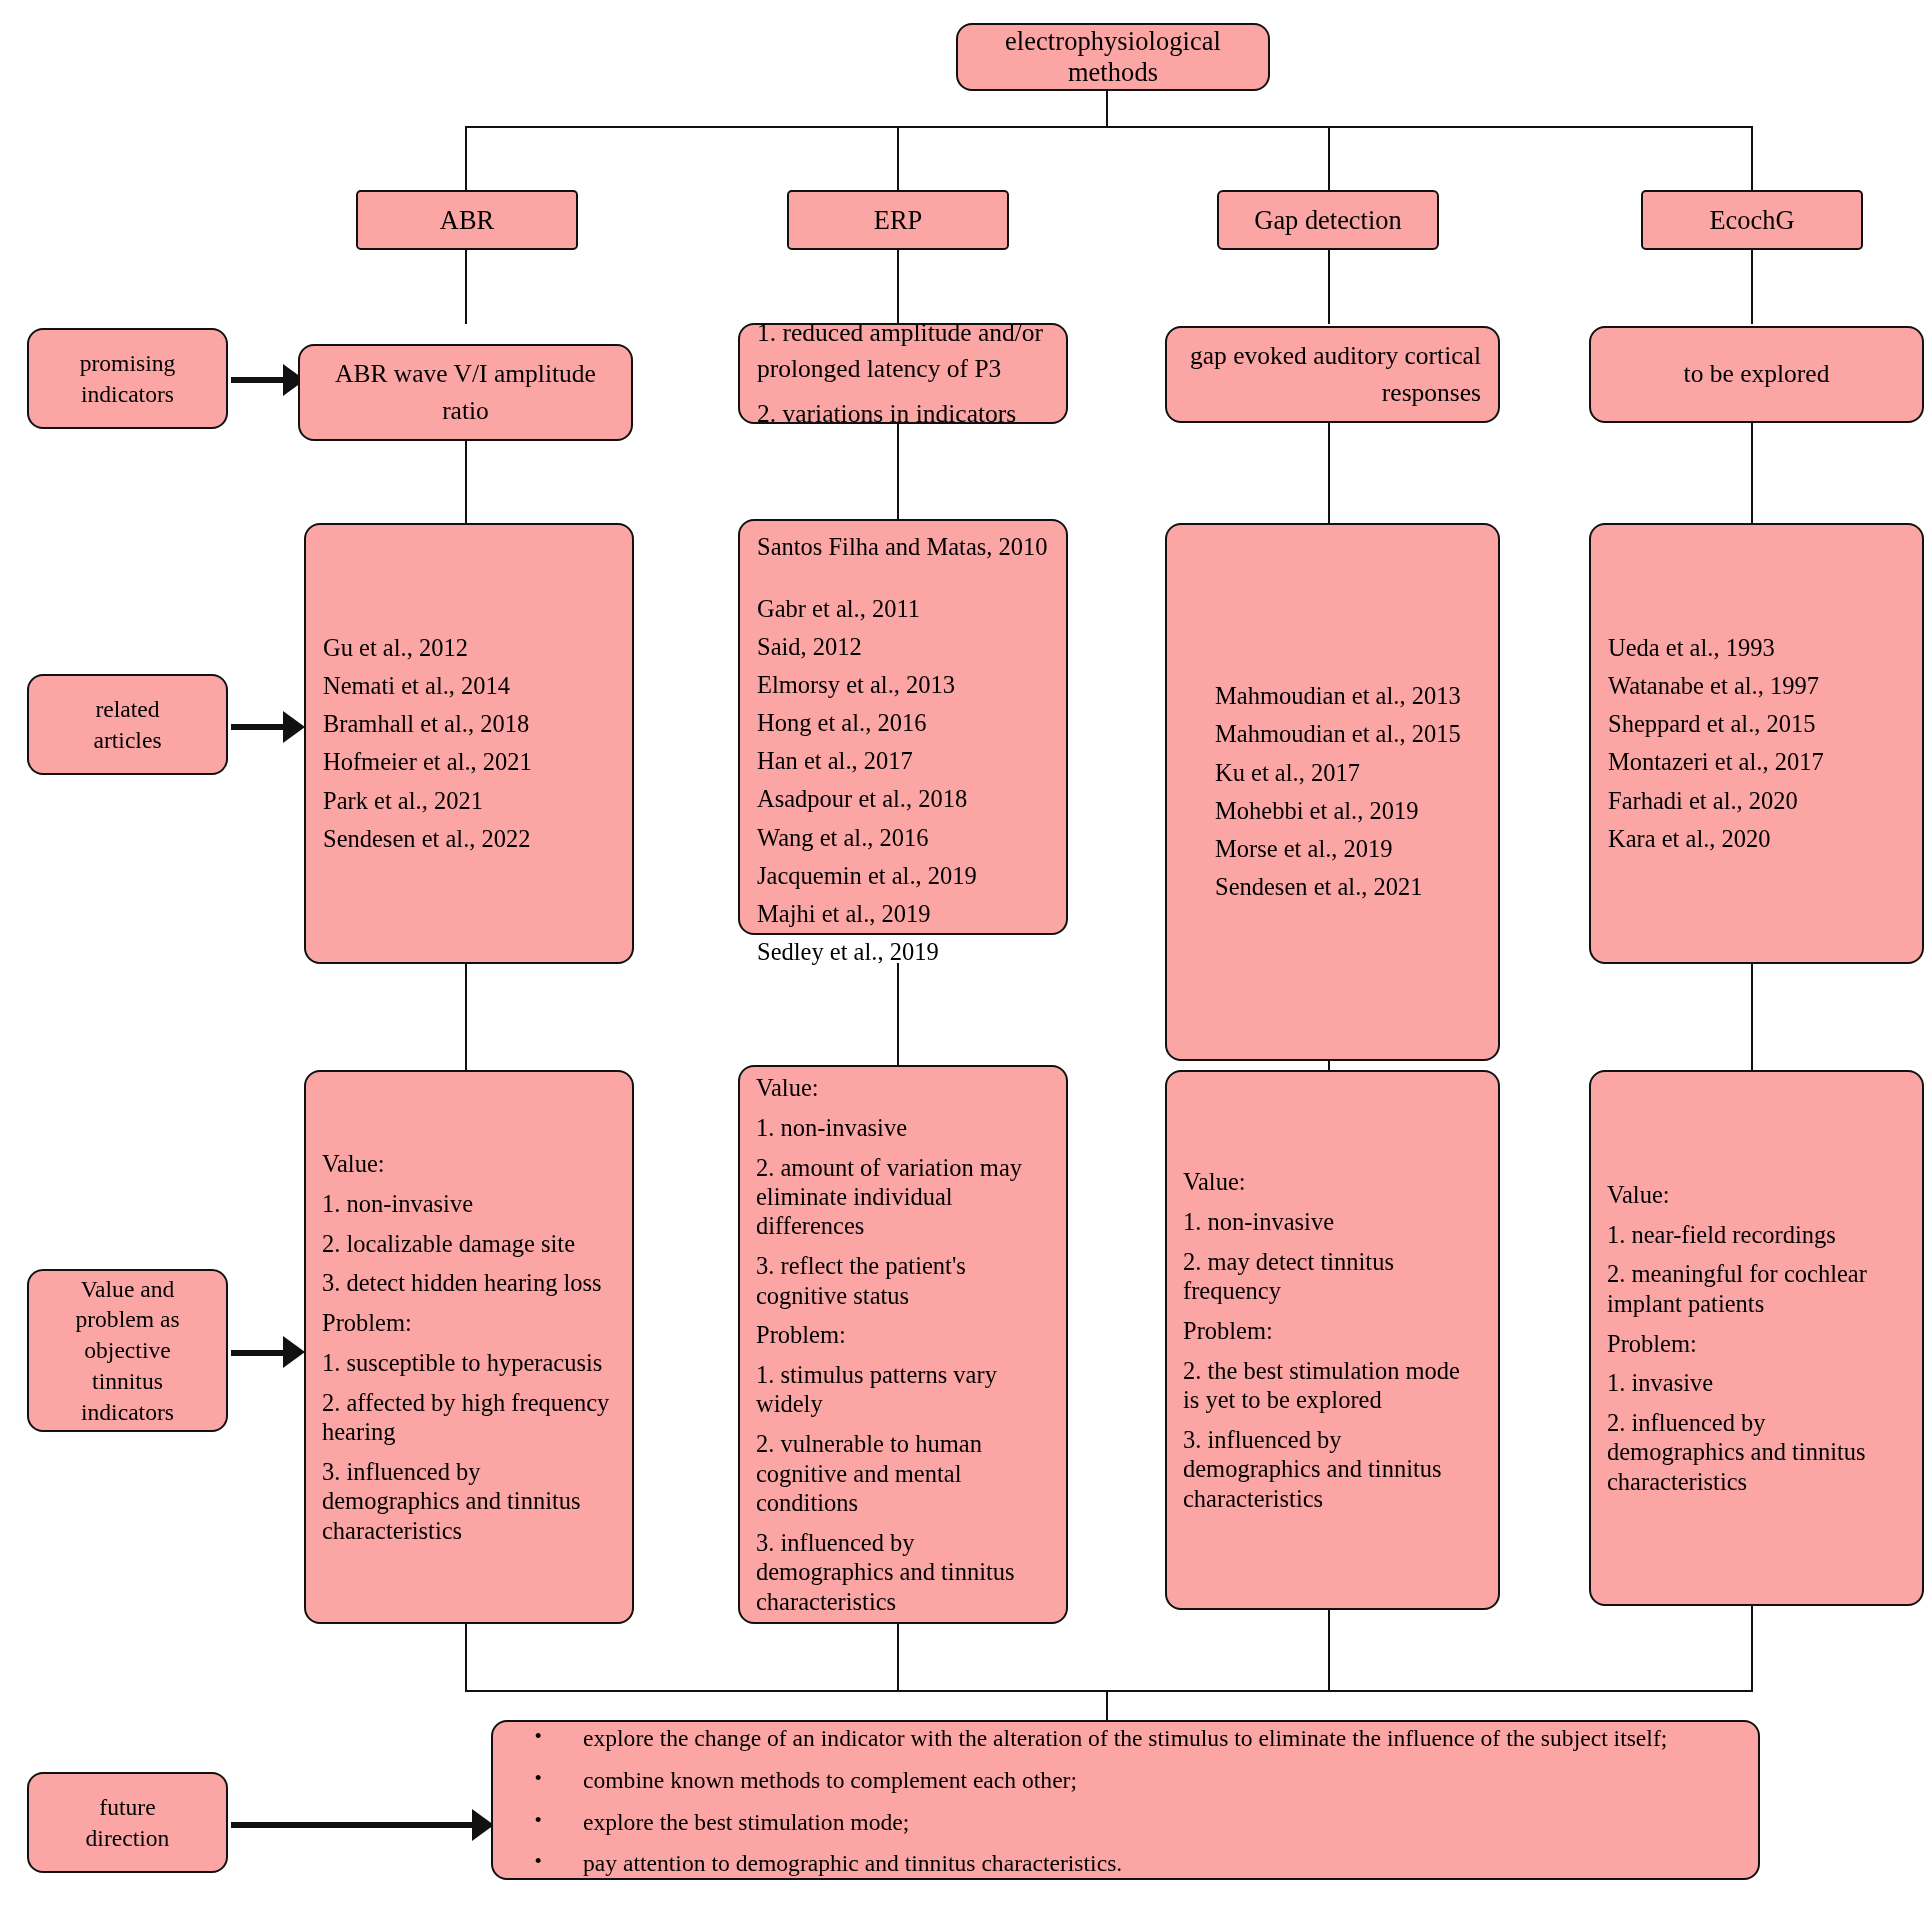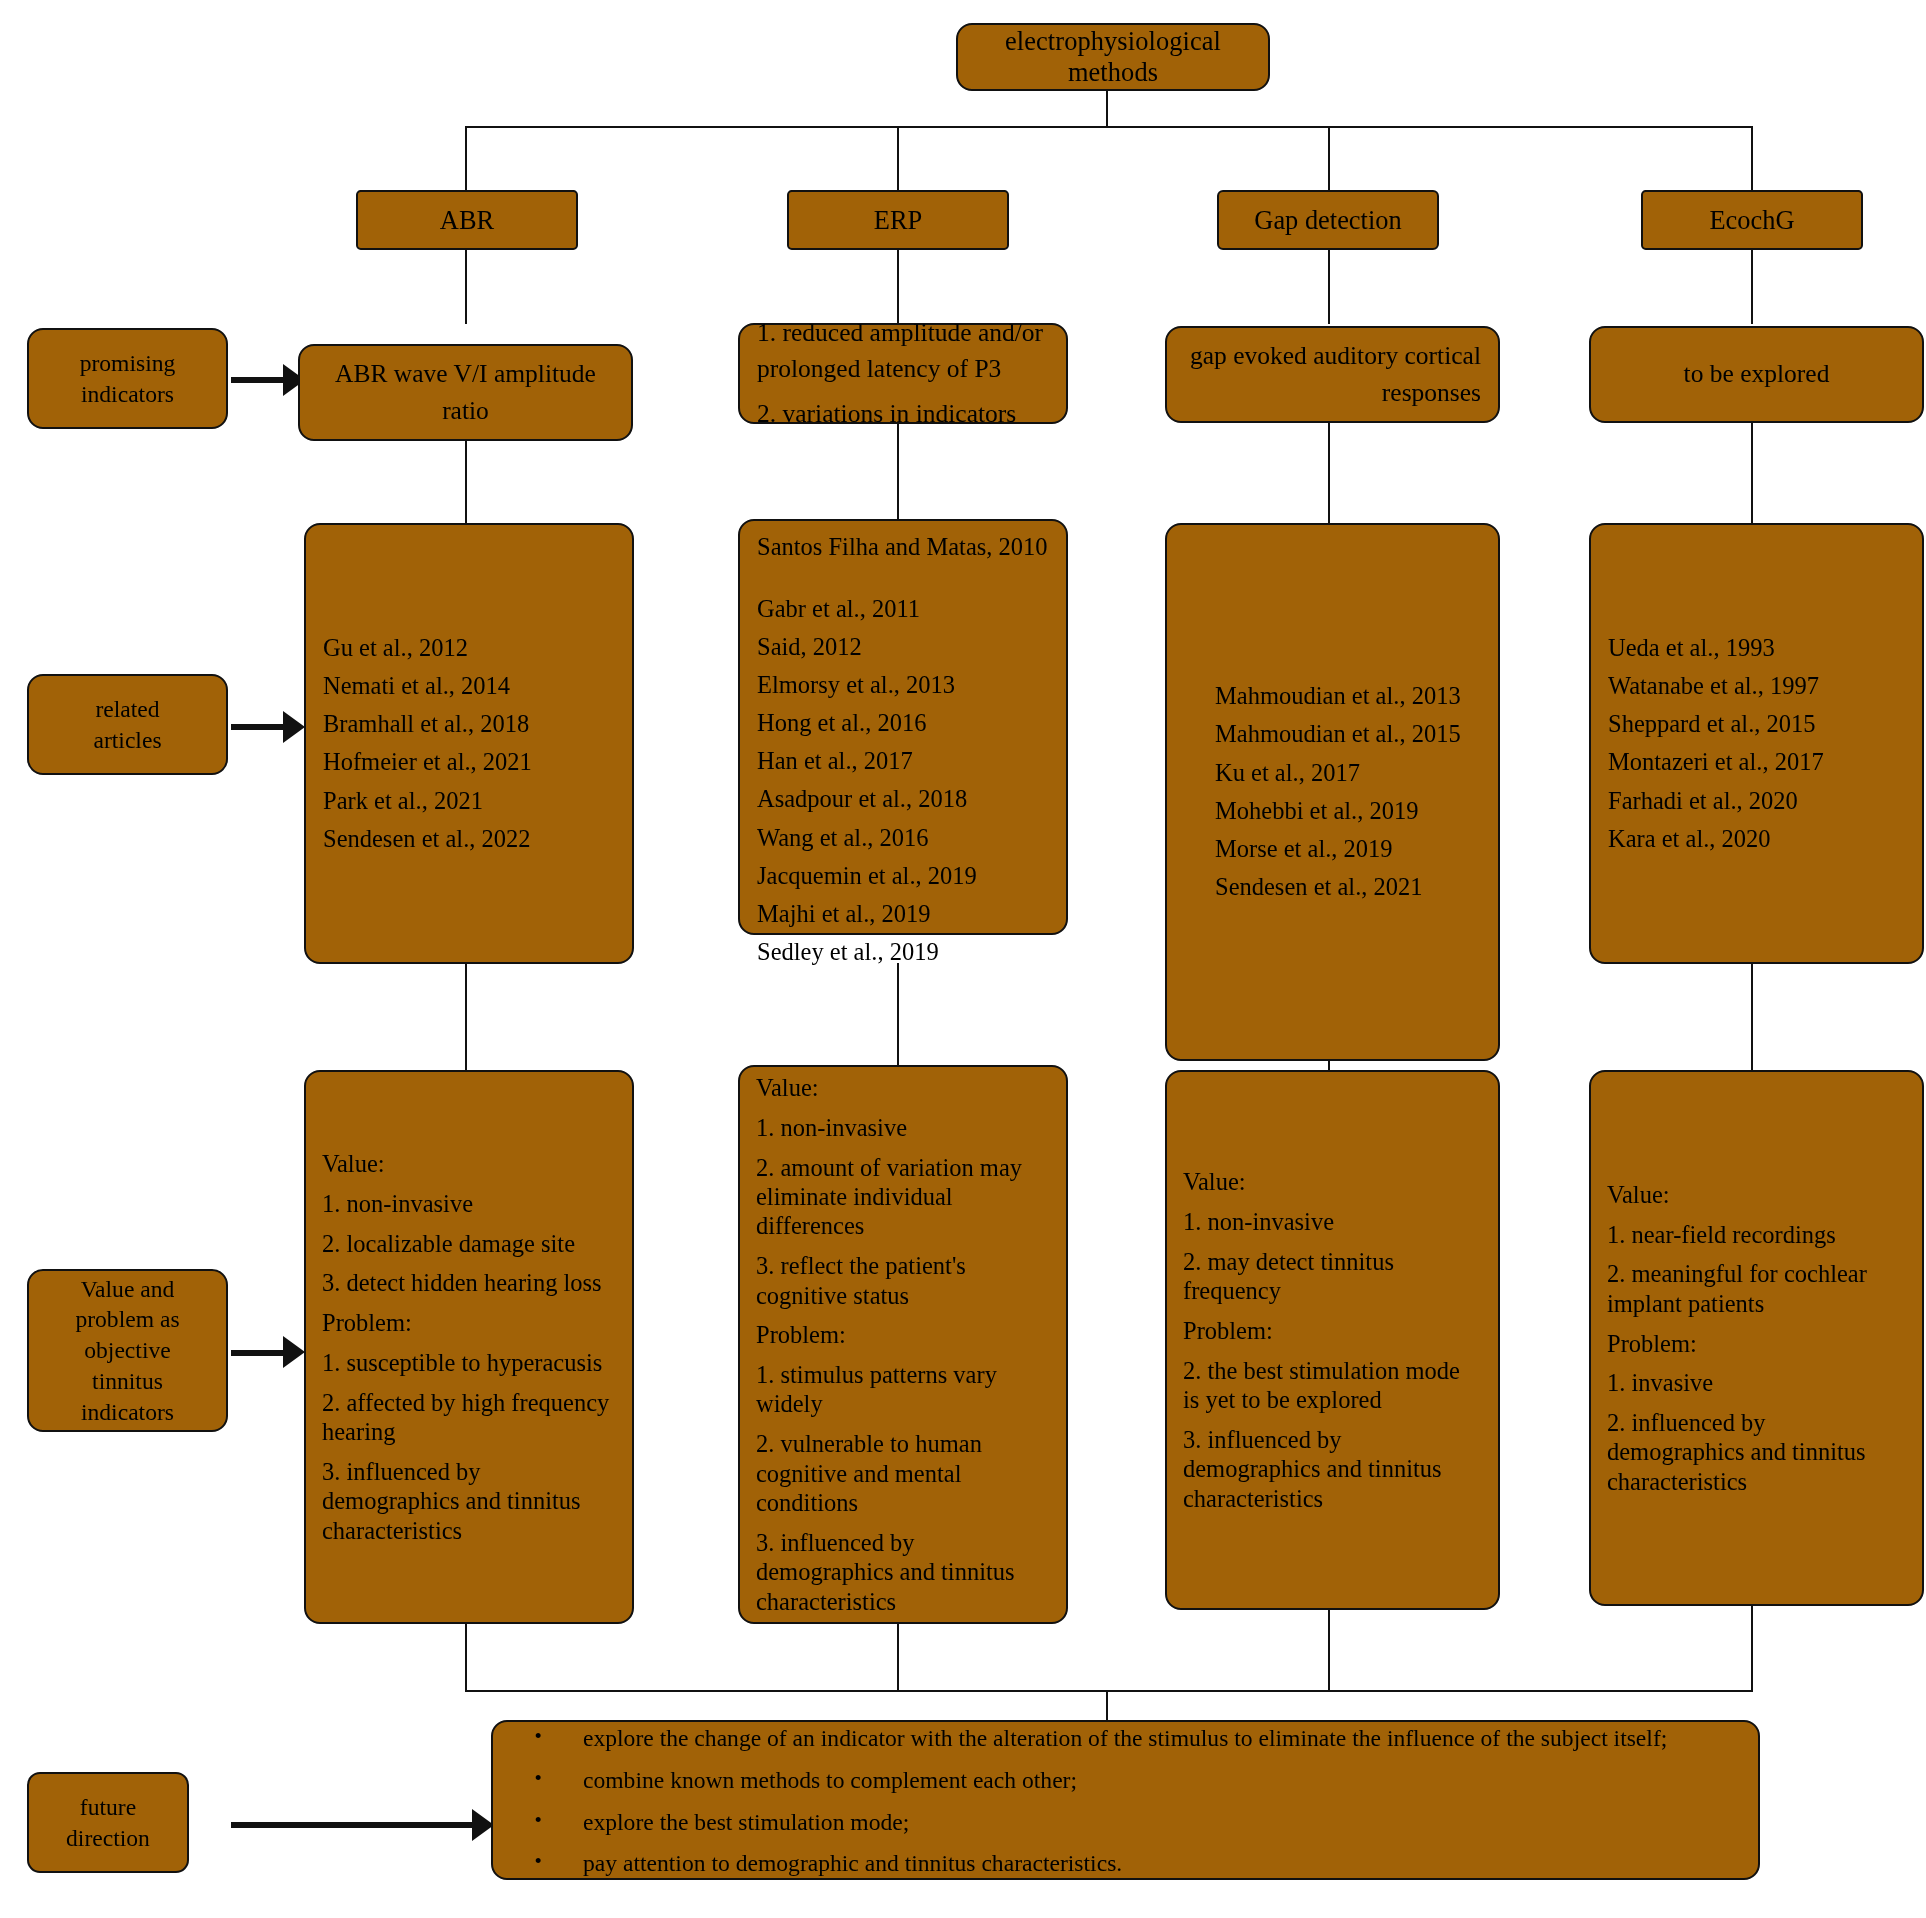--- a/index.html
+++ b/index.html
@@ -14,21 +14,21 @@
   #canvas {
     position: relative;
     width: 1926px;
     height: 1918px;
     background: #ffffff;
     overflow: hidden;
   }
   .box {
     position: absolute;
     box-sizing: border-box;
-    background: #a16207;
+    background: #fca5a5;
     border: 2.4px solid #111111;
     border-radius: 16px;
     display: flex;
     flex-direction: column;
     justify-content: center;
     z-index: 3;
   }
   .box.sharp { border-radius: 4.7px; }
   .box.center { align-items: center; text-align: center; }
   .title-box {
@@ -287,21 +287,21 @@
 
   <div class="box vp-box" style="left:1589px; top:1070px; width:335px; height:536px;">
     <div class="ln">Value:</div>
     <div class="ln">1. near-field recordings</div>
     <div class="ln">2. meaningful for cochlear implant patients</div>
     <div class="ln">Problem:</div>
     <div class="ln">1. invasive</div>
     <div class="ln">2. influenced by demographics and tinnitus characteristics</div>
   </div>
 
-  <div class="box center label-box" style="left:27px; top:1772px; width:162px; height:101px;border-radius:13px;">
+  <div class="box center label-box" style="left:27px; top:1772px; width:201px; height:101px;">
     <span style="white-space:pre-line">future
 direction</span>
   </div>
 
   <div class="box future-box" style="left:491px; top:1720px; width:1269px; height:160px;">
     <ul class="bullets">
       <li>explore the change of an indicator with the alteration of the stimulus to eliminate the influence of the subject itself;</li>
       <li>combine known methods to complement each other;</li>
       <li>explore the best stimulation mode;</li>
       <li>pay attention to demographic and tinnitus characteristics.</li>

